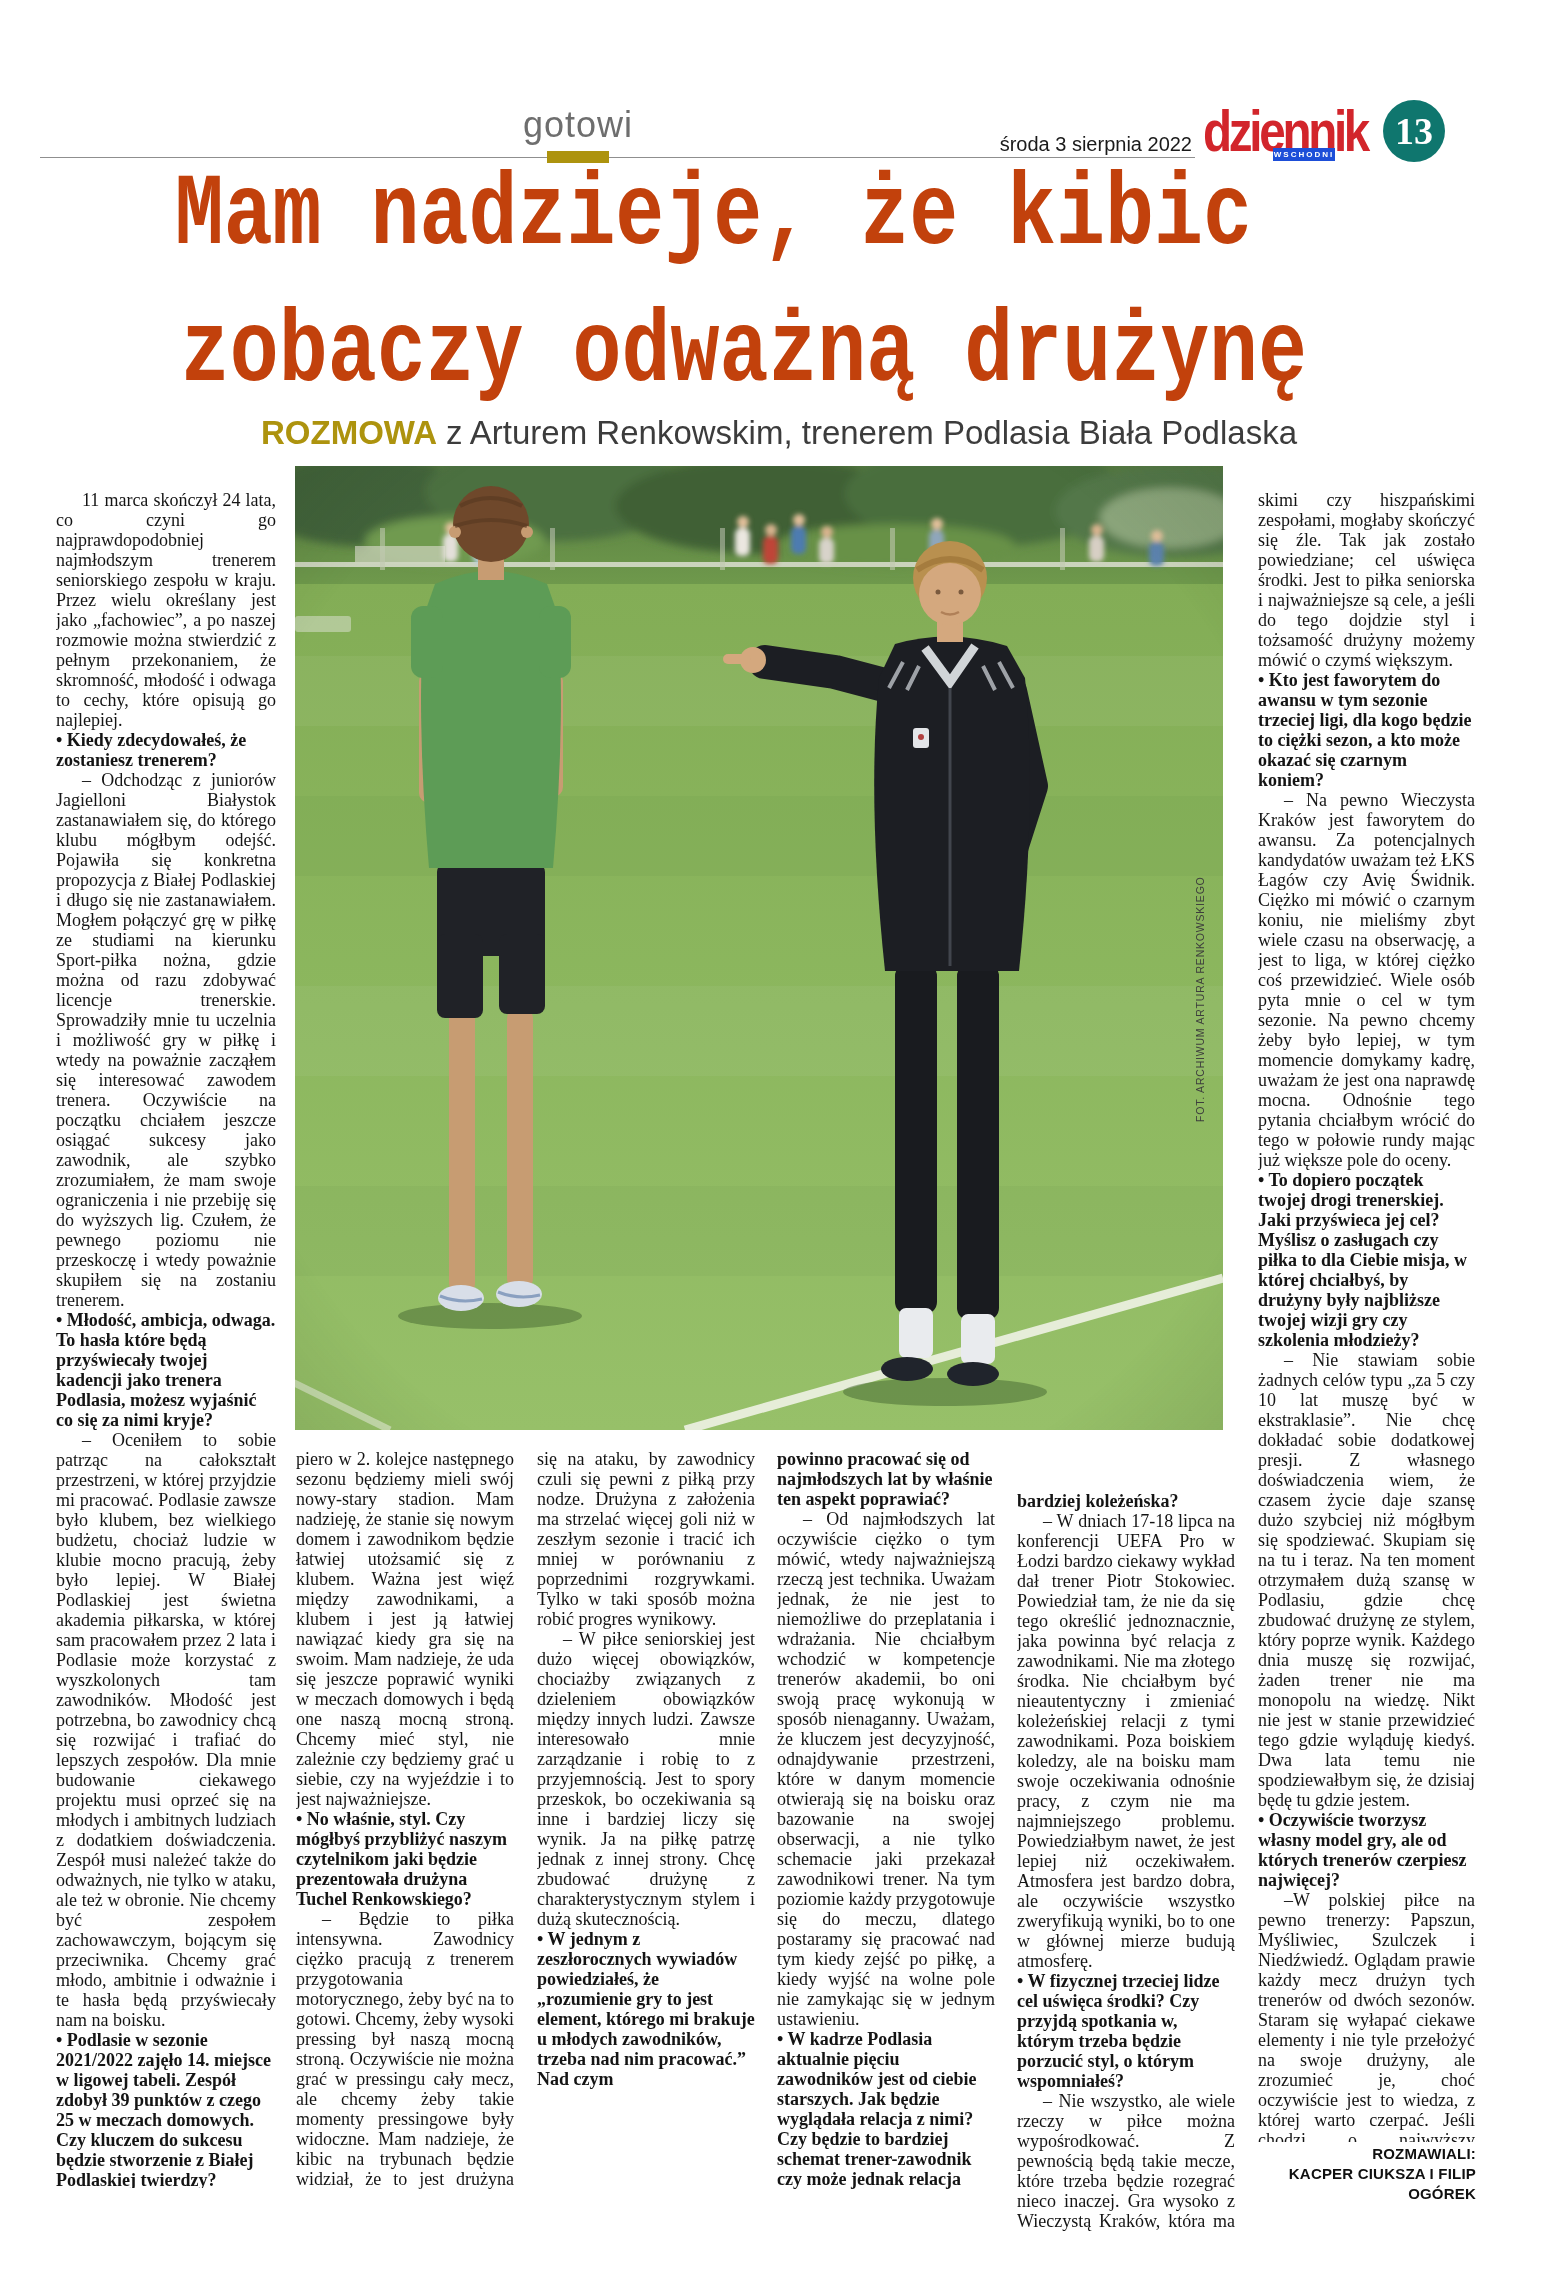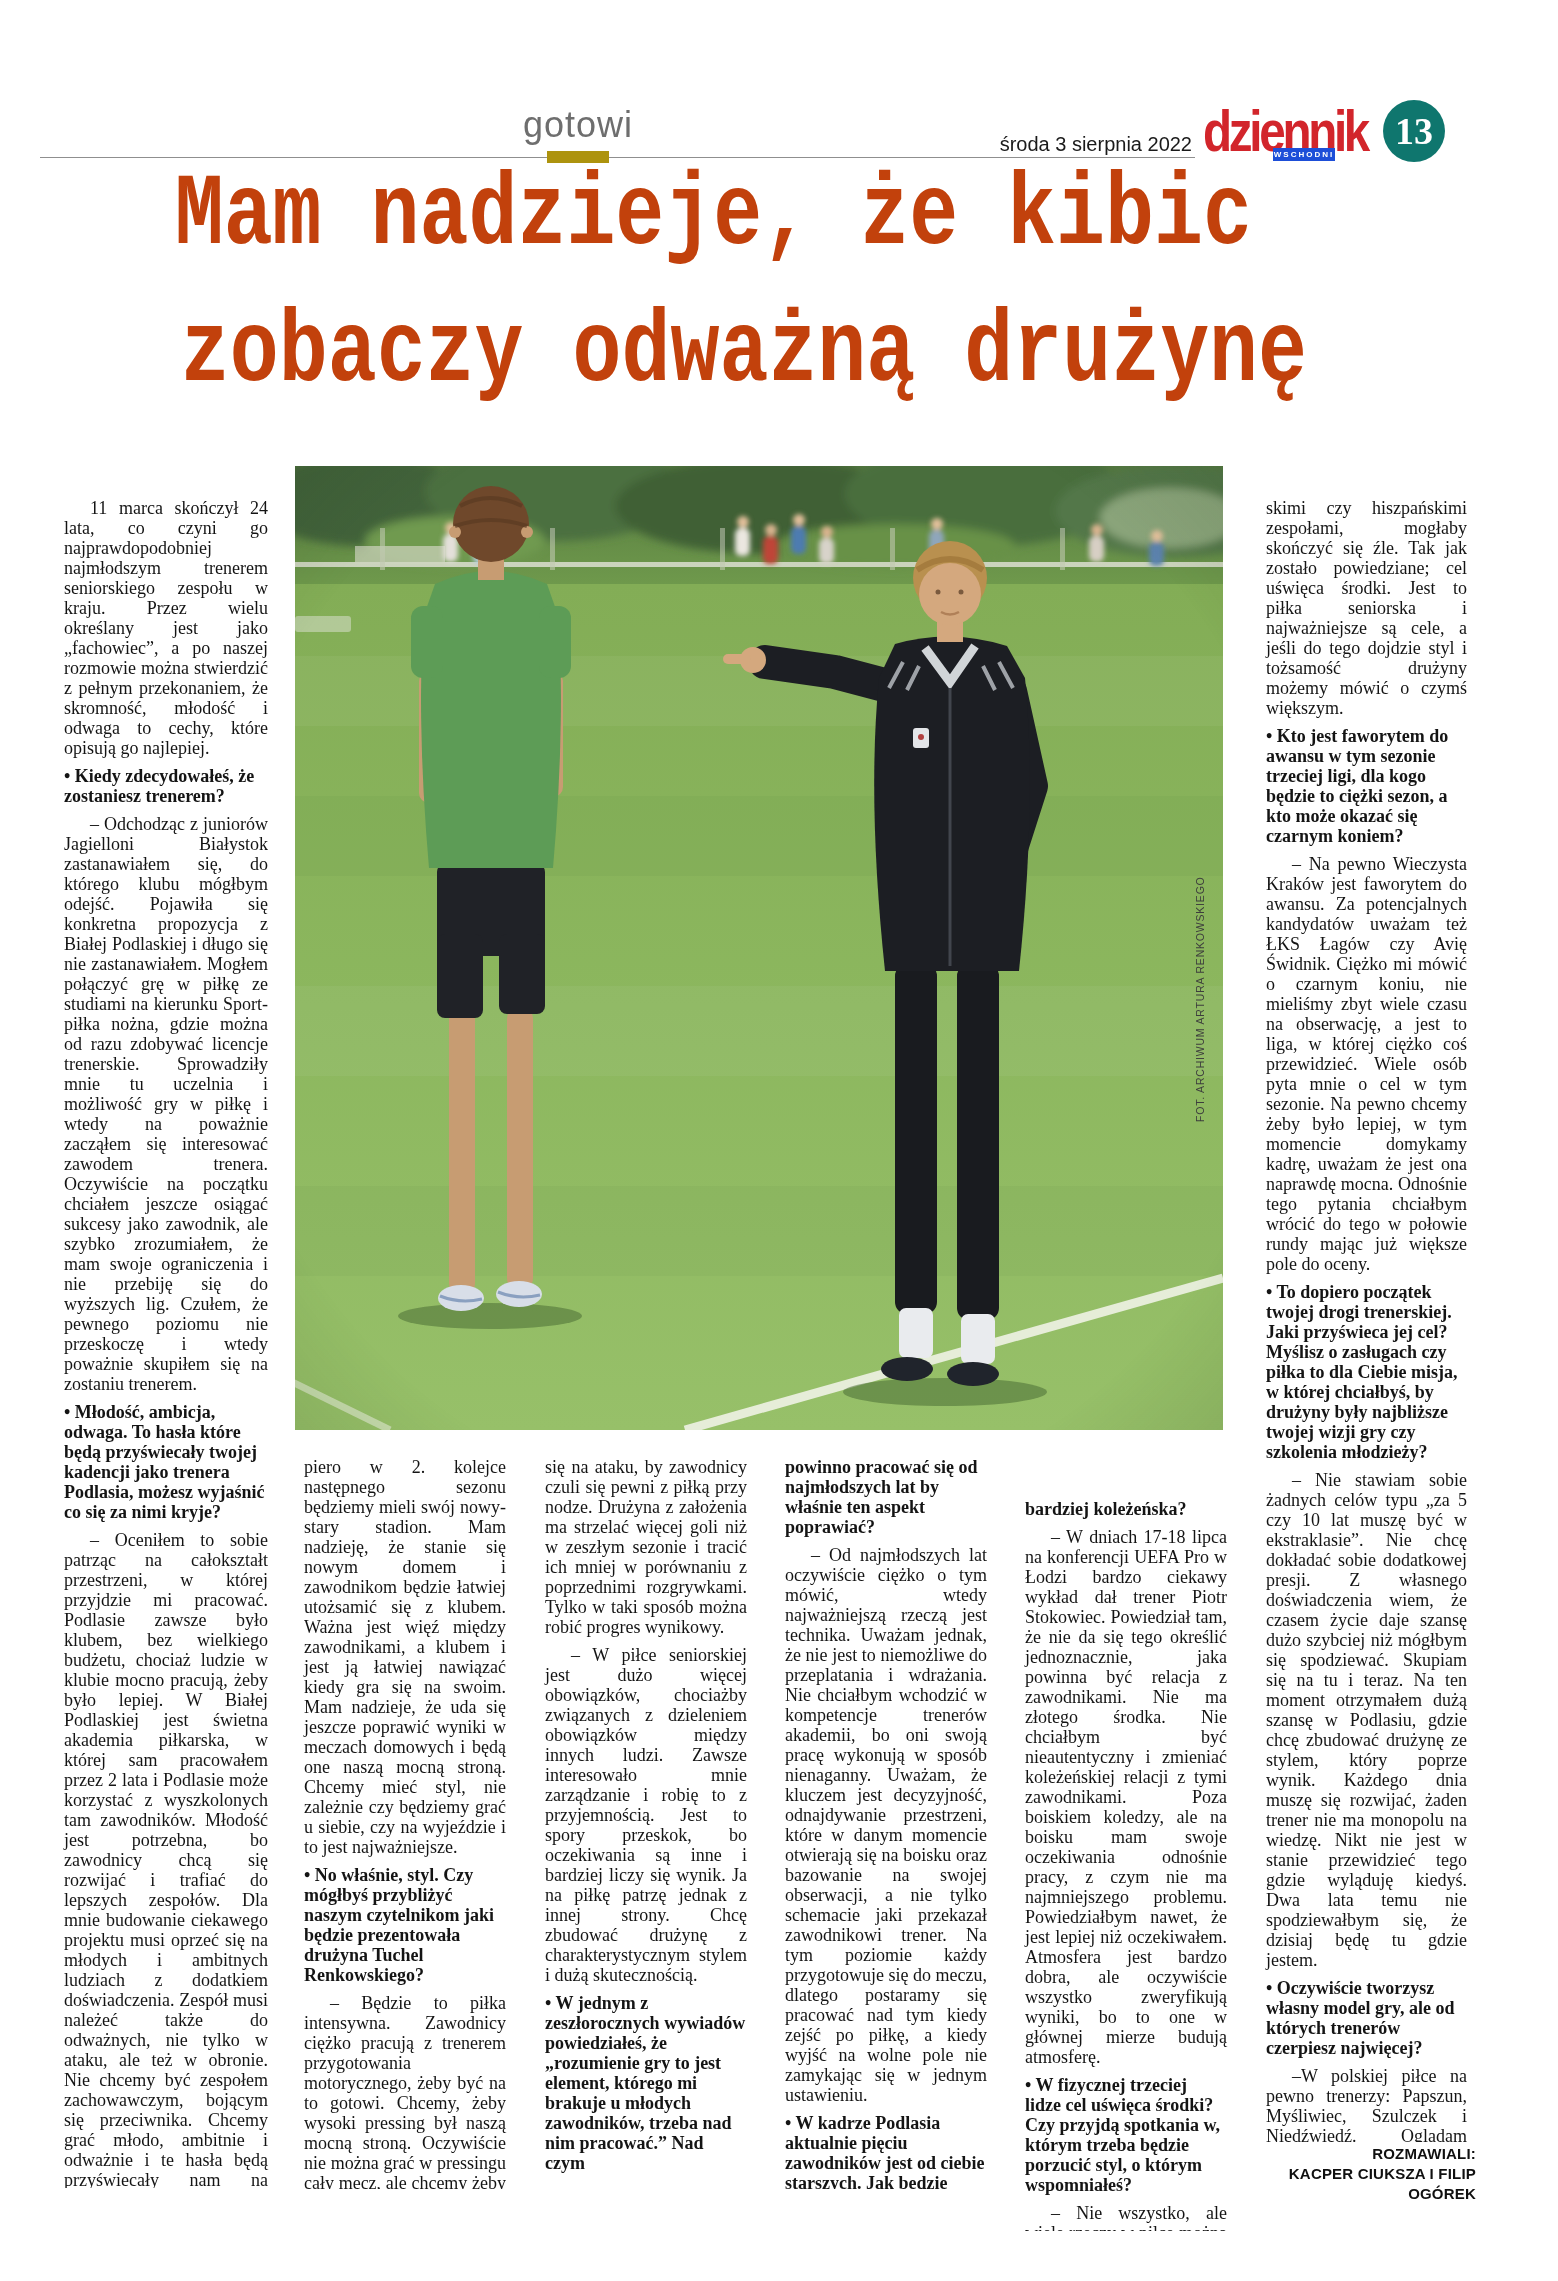--- a/index.html
+++ b/index.html
@@ -35,21 +35,21 @@
   
   .photo{position:absolute;left:295px;top:466px;width:928px;height:964px;margin:0;overflow:hidden;}
   .photo svg{display:block;width:100%;height:100%;}
   .photo-credit{position:absolute;left:1194px;top:846px;height:276px;
     writing-mode:vertical-rl;transform:rotate(180deg);white-space:nowrap;
     font-family:"Liberation Sans",sans-serif;font-size:10.5px;color:#3d3d3d;letter-spacing:0.8px;}
 
   
   .col{position:absolute;overflow:hidden;font-family:"Liberation Serif",serif;
     font-size:18px;line-height:20px;color:#141414;text-align:justify;}
-  .col p{margin:8px;padding:0;}
+  .col p{margin:0;padding:0;}
   .col p.lead, .col p.a{text-indent:26px;}
   .col p.cont{text-indent:0;}
   .col p.q, .col p.qcont{font-weight:bold;text-align:left;text-indent:0;}
   .col-left {left:56px;  top:490px;  width:220px;height:1698px;}
   .col-b1   {left:296px; top:1449px; width:218px;height:740px;}
   .col-b2   {left:537px; top:1449px; width:218px;height:740px;}
   .col-b3   {left:777px; top:1449px; width:218px;height:740px;}
   .col-b4   {left:1017px;top:1491px; width:218px;height:740px;}
   .col-right{left:1258px;top:490px;  width:217px;height:1652px;}
 
@@ -73,20 +73,23 @@
   </div>
   <div class="page-circle">
     <span>13</span>
   </div>
 
   <h1 class="headline">
     <span class="hl">Mam nadzieje, że kibic</span><br>
     <span class="hl">zobaczy odważną drużynę</span>
   </h1>
 
+  <div class="kicker">
+    <span class="kicker-label">ROZMOWA</span><span class="kicker-rest">z Arturem Renkowskim, trenerem Podlasia Biała Podlaska</span>
+  </div>
 
   <figure class="photo">
     <svg viewBox="0 0 928 964" preserveAspectRatio="none">
       <defs>
         <linearGradient id="gTrees" x1="0" y1="0" x2="0" y2="1">
           <stop offset="0" stop-color="#55793f"></stop>
             <stop offset="1" stop-color="#719c4d"></stop>
         </linearGradient>
         <linearGradient id="gGrass" x1="0" y1="0" x2="0" y2="1">
           <stop offset="0" stop-color="#83ad56"></stop>

